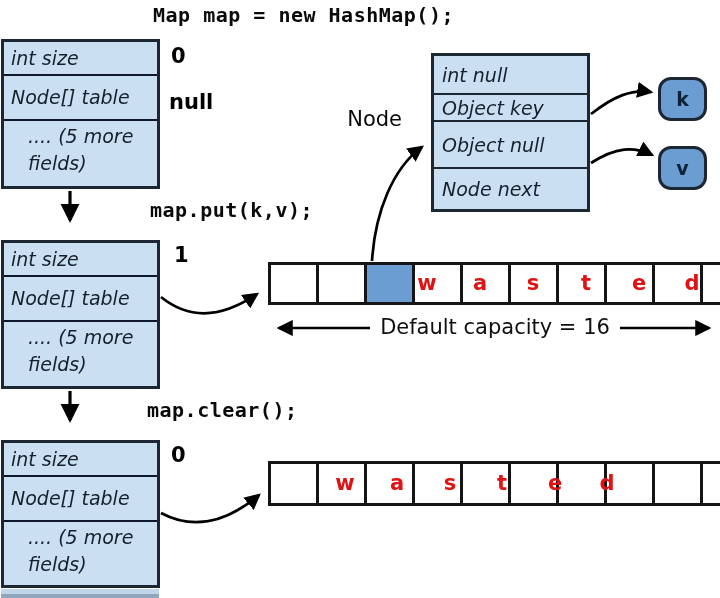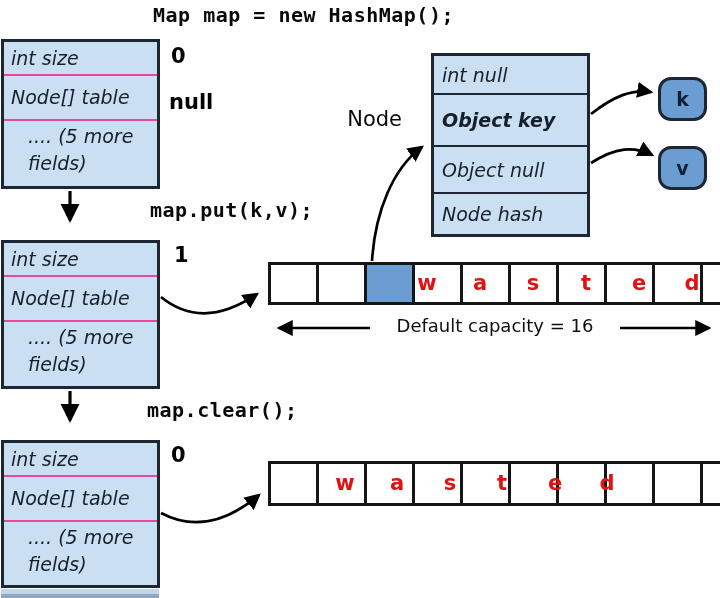--- a/index.html
+++ b/index.html
@@ -4,39 +4,39 @@
 <style>
   html,body{margin:0;padding:0;background:#fff;}
   #canvas{position:relative;width:720px;height:598px;background:#ffffff;overflow:hidden;
           font-family:"DejaVu Sans",sans-serif;}
 
   
   .mapbox{position:absolute;left:1px;width:159px;border:3px solid #1c2733;
           background:#cbdff3;box-sizing:border-box;}
   .mrow{display:flex;align-items:center;padding-left:7px;box-sizing:border-box;
         font-style:italic;font-size:19px;color:#16202c;line-height:27px;}
-  .mrow + .mrow{border-top:2px solid #ec4899;}
+  .mrow + .mrow{border-top:2px solid #0f172a;}
   .r1{height:32px;} .r2{height:45px;} .r3{height:61px;align-items:flex-start;padding-top:2px;padding-left:24px;}
 
   
   #node-box{position:absolute;left:431px;top:53px;width:159px;border:3px solid #1c2733;
             background:#cbdff3;box-sizing:border-box;}
   .nrow{display:flex;align-items:center;padding-left:8px;font-style:italic;
         font-size:19px;color:#16202c;box-sizing:border-box;}
   .nrow + .nrow{border-top:2px solid #1c2733;}
-  .n1{height:37px;} .n2{height:52px;font-weight:bold;} .n3{height:47px;} .n4{height:42px;}
+  .n1{height:37px;} .n2{height:27px;} .n3{height:47px;} .n4{height:42px;}
 
   
   .val{position:absolute;font-weight:bold;font-size:21px;color:#000;}
   .code{position:absolute;font-family:"DejaVu Sans Mono",monospace;font-weight:bold;
         font-size:20px;color:#0a0a0a;letter-spacing:0.5px;white-space:pre;}
   #node-label{position:absolute;left:342px;top:107px;width:60px;text-align:right;
               font-size:21px;color:#0a0a0a;}
   #capacity-label{position:absolute;left:372px;top:315px;width:246px;text-align:center;
-                  font-size:18px;color:#0f0f0f;}
+                  font-size:21px;color:#0f0f0f;}
 
   
   .chip{position:absolute;width:49px;height:44px;border:3px solid #1c2733;border-radius:13px;
         background:#6b9dd2;box-sizing:border-box;display:flex;align-items:center;
         justify-content:center;font-weight:bold;font-size:19px;color:#0d2137;}
 
   
   .bucket-array{position:absolute;left:268px;display:flex;}
   .cell{width:45px;border:3px solid #151515;margin-left:-3px;background:#fff;
         box-sizing:content-box;}
@@ -87,21 +87,21 @@
   </div>
   <div class="val" style="left:171px;top:443px;">0</div>
 
   <div id="bottom-sliver"></div>
 
   <div id="node-label">Node</div>
   <div id="node-box">
     <div class="nrow n1">int null</div>
     <div class="nrow n2">Object key</div>
     <div class="nrow n3">Object null</div>
-    <div class="nrow n4">Node hash</div>
+    <div class="nrow n4">Node next</div>
   </div>
 
   <div class="chip" style="left:658px;top:77px;">k</div>
   <div class="chip" style="left:658px;top:146px;">v</div>
 
   <div id="array-1" class="bucket-array" style="top:262px;">
     <div class="cell"></div>
     <div class="cell"></div>
     <div class="cell occupied"></div>
     <div class="cell"></div>

